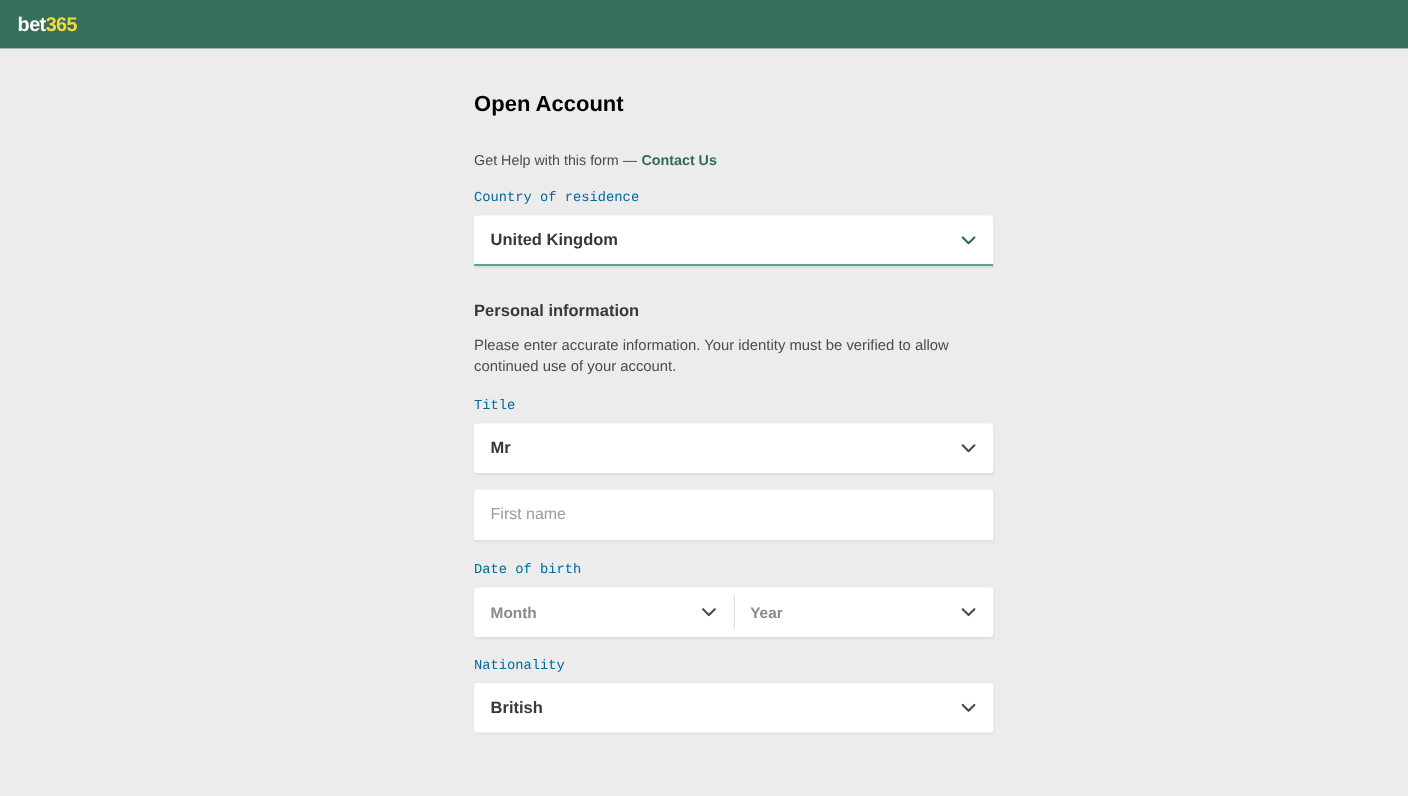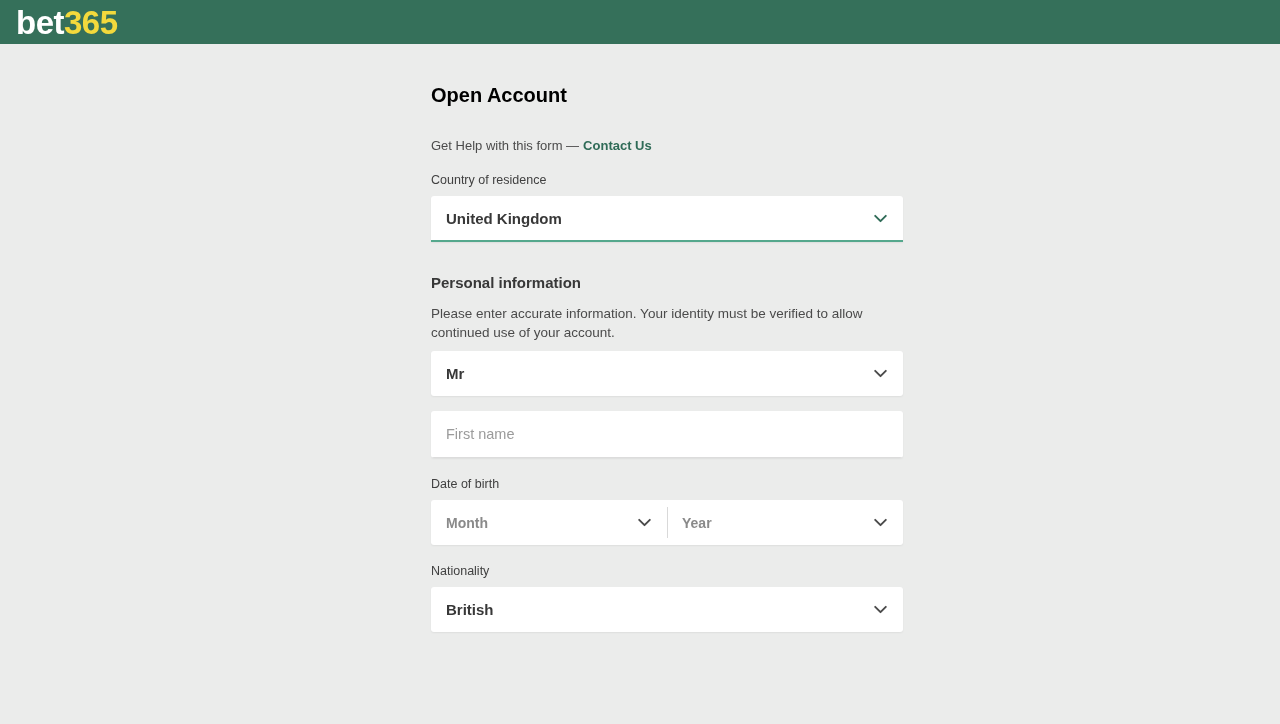--- a/index.html
+++ b/index.html
@@ -14,21 +14,21 @@
 
   
   .app-header {
     height: 44px;
     background: #35705a;
     display: flex;
     align-items: center;
     padding: 0 16px;
   }
   .logo {
-    font-size: 33px;
+    font-size: 18px;
     font-weight: 700;
     letter-spacing: -0.5px;
     line-height: 1;
     cursor: default;
   }
   .logo .logo-bet { color: #ffffff; }
   .logo .logo-365 { color: #f3d93c; }
 
   
   .form-col {
@@ -53,21 +53,22 @@
     font-weight: 700;
     text-decoration: none;
     cursor: pointer;
     margin-left: 4px;
   }
 
   .field-label {
     display: block;
     margin-top: 20px;
     font-size: 12.5px;
-    color: #404040;
+    color: #0369a1;
+    font-family: Liberation Mono, monospace;
   }
   .field-label.tight { margin-top: 19px; }
 
   .select-box {
     margin-top: 9px;
     height: 45px;
     background: #ffffff;
     border-radius: 3px;
     display: flex;
     align-items: center;
@@ -183,20 +184,21 @@
     <div class="select-box country">
       <span class="select-value">United Kingdom</span>
       <svg class="chev" viewBox="0 0 16 16">
           <path d="M3 5.5l5 5 5-5" fill="none" stroke="currentColor" stroke-width="1.8" stroke-linecap="round" stroke-linejoin="round"></path>
         </svg>
     </div>
 
     <h2 class="section-heading">Personal information</h2>
     <p class="section-desc">Please enter accurate information. Your identity must be verified to allow continued use of your account.</p>
 
+    <label class="field-label">Title</label>
     <div class="select-box">
       <span class="select-value">Mr</span>
       <svg class="chev" viewBox="0 0 16 16">
           <path d="M3 5.5l5 5 5-5" fill="none" stroke="currentColor" stroke-width="1.8" stroke-linecap="round" stroke-linejoin="round"></path>
         </svg>
     </div>
 
     <div class="name-group">
       <input type="text" placeholder="First name" style="">
     </div>

